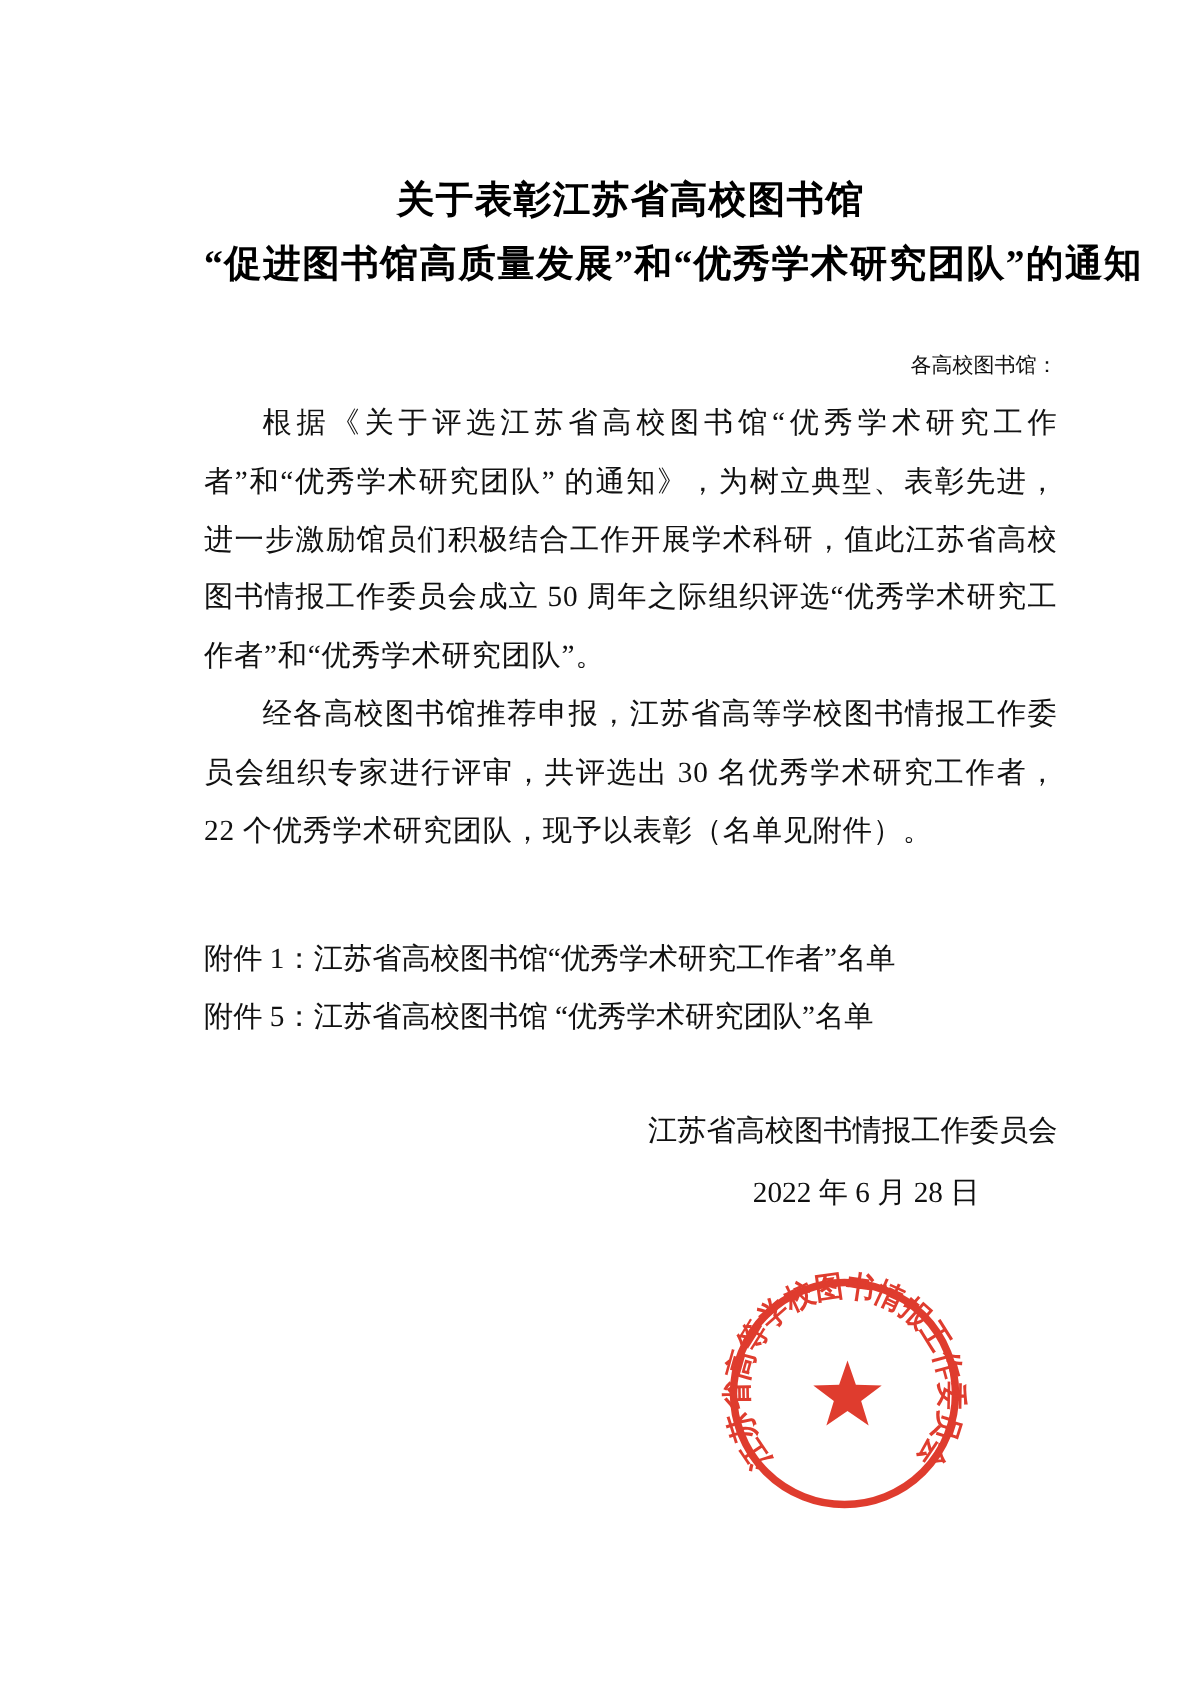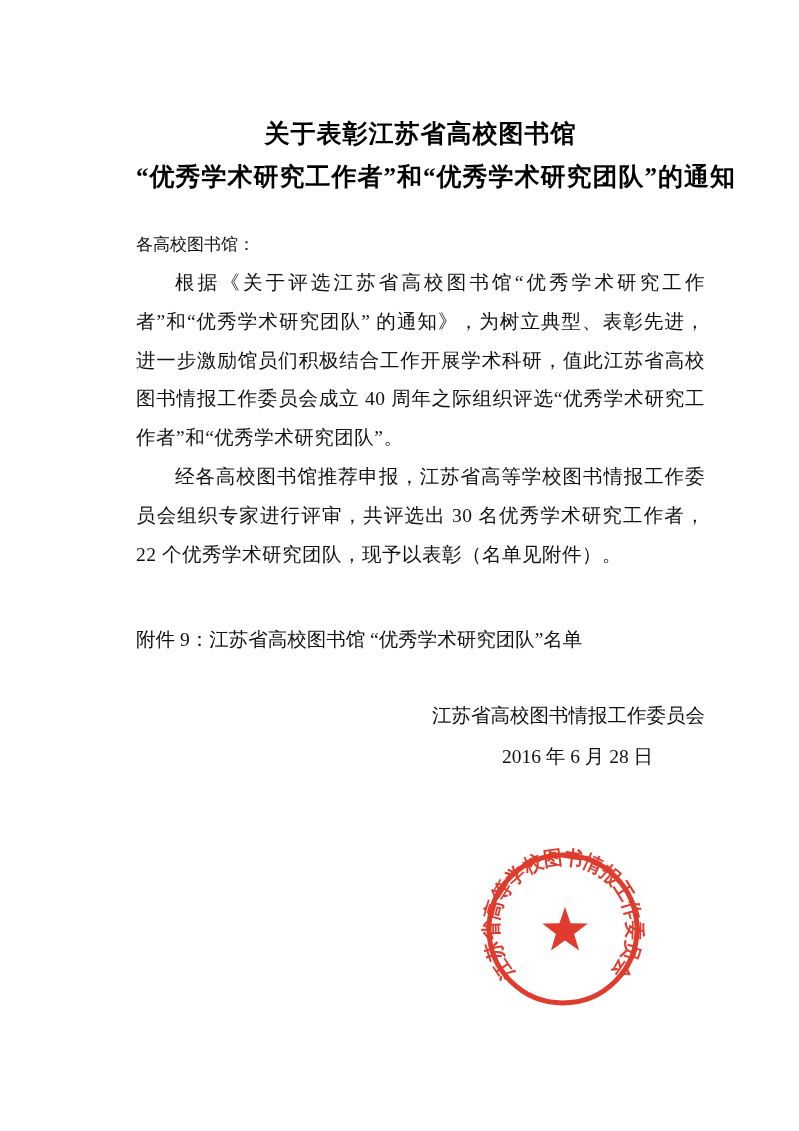--- a/index.html
+++ b/index.html
@@ -18,22 +18,23 @@
   .title-block { text-align: center; color: #000000; }
   .title-line {
     font-size: 25px;
     font-weight: bold;
     line-height: 43px;
     letter-spacing: 1px;
     white-space: nowrap;
   }
   .salutation {
     margin-top: 27px;
-    font-size: 17px;
+    font-size: 14px;
     line-height: 39px;
+    text-align: right;
   }
   .body-text { margin: 0; }
   .para {
     margin: 0;
     font-size: 19.5px;
     line-height: 38.8px;
     text-align: justify;
     text-justify: inter-character;
     text-indent: 2em;
     letter-spacing: 0.5px;
@@ -67,37 +68,38 @@
     font-weight: bold;
   }
 </style>
 </head>
 <body>
 
 <div class="page">
 
   <div class="title-block">
     <div class="title-line">关于表彰江苏省高校图书馆</div>
-    <div class="title-line">“优秀学术研究工作者”和“优秀学术研究团队”的通知</div>
+    <div class="title-line">“促进图书馆高质量发展”和“优秀学术研究团队”的通知</div>
   </div>
 
   <div class="salutation">各高校图书馆：</div>
 
   <div class="body-text">
-    <p class="para">根据《关于评选江苏省高校图书馆“优秀学术研究工作者”和“优秀学术研究团队” 的通知》，为树立典型、表彰先进，进一步激励馆员们积极结合工作开展学术科研，值此江苏省高校图书情报工作委员会成立 40 周年之际组织评选“优秀学术研究工作者”和“优秀学术研究团队”。</p>
+    <p class="para">根据《关于评选江苏省高校图书馆“优秀学术研究工作者”和“优秀学术研究团队” 的通知》，为树立典型、表彰先进，进一步激励馆员们积极结合工作开展学术科研，值此江苏省高校图书情报工作委员会成立 50 周年之际组织评选“优秀学术研究工作者”和“优秀学术研究团队”。</p>
     <p class="para">经各高校图书馆推荐申报，江苏省高等学校图书情报工作委员会组织专家进行评审，共评选出 30 名优秀学术研究工作者，22 个优秀学术研究团队，现予以表彰（名单见附件）。</p>
   </div>
 
   <div class="attachments">
-    <div class="attachment-line">附件 9：江苏省高校图书馆 “优秀学术研究团队”名单</div>
+    <div class="attachment-line">附件 1：江苏省高校图书馆“优秀学术研究工作者”名单</div>
+    <div class="attachment-line">附件 5：江苏省高校图书馆 “优秀学术研究团队”名单</div>
   </div>
 
   <div class="signature-block">
     <div class="signature-org">江苏省高校图书情报工作委员会</div>
-    <div class="signature-date">2016 年 6 月 28 日</div>
+    <div class="signature-date">2022 年 6 月 28 日</div>
   </div>
 
   <svg class="seal" viewBox="-85 -85 170 170" xmlns="http://www.w3.org/2000/svg" aria-hidden="true">
     <circle cx="0" cy="0" r="74" fill="none" stroke="#dd2b1c" stroke-width="5"></circle>
     <polygon fill="#dd2b1c" points="2,-22 7.6,-5.8 24.8,-5.4 11.1,5.0 16.1,21.4 2,11.6 -12.1,21.4 -7.1,5.0 -20.8,-5.4 -3.6,-5.8"></polygon>
     <defs>
       <path id="seal-arc" d="M -48 44 A 65 65 0 1 1 48 44" fill="none"></path>
     </defs>
     <text font-size="20" fill="#dd2b1c">
       <textPath href="#seal-arc" startOffset="0" textLength="300" lengthAdjust="spacingAndGlyphs">江苏省高等学校图书情报工作委员会</textPath>

